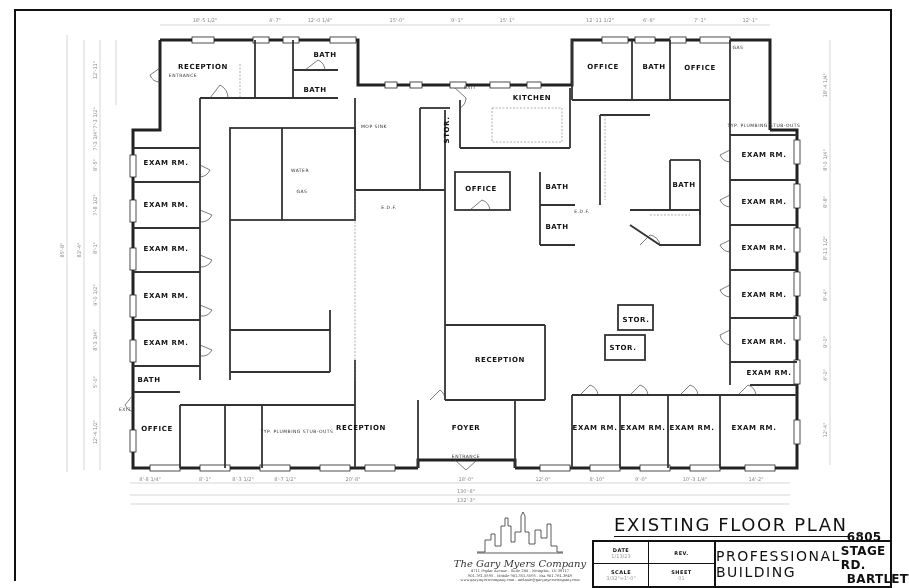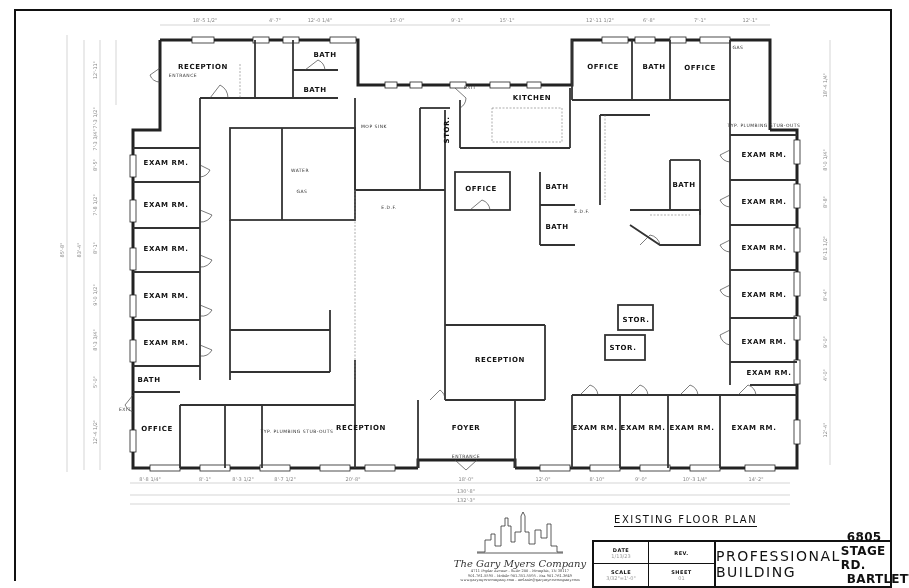--- a/index.html
+++ b/index.html
@@ -13,21 +13,21 @@
   .tb-left { width: 120px; display: grid; grid-template-columns: 55px 65px; grid-template-rows: 1fr 1fr; border-right: 2px solid #111; }
   .tb-cell { border-right: 1px solid #111; border-bottom: 1px solid #111; display: flex; flex-direction: column; align-items: center; justify-content: center; }
   .tb-cell:nth-child(2n) { border-right: none; }
   .tb-cell:nth-child(n+3) { border-bottom: none; }
   .tb-head { font-size: 5px; font-weight: bold; color: #111; letter-spacing: 0.5px; }
   .tb-val { font-size: 5px; color: #999; }
   .tb-right { flex: 1; display: flex; align-items: center; justify-content: center; }
   .proj-name { font-size: 14px; color: #111; letter-spacing: 1.5px; line-height: 16px; }
   .proj-addr { font-size: 12px; font-weight: bold; color: #111; letter-spacing: 0.3px; margin-top: 1px; }
   .proj-addr span { margin: 0 6px; }
-  .sheet-title { position: absolute; left: 614px; top: 514px; font-size: 10px; letter-spacing: 1.6px; color: #111; border-bottom: 1.5px solid #111; padding-bottom: 1px; }
+  .sheet-title { position: absolute; left: 614px; top: 514px; font-size: 18px; letter-spacing: 1.6px; color: #111; border-bottom: 1.5px solid #111; padding-bottom: 1px; }
   .logo { position: absolute; left: 452px; top: 512px; width: 136px; height: 70px; text-align: center; }
   .logo-name { font-family: "DejaVu Serif", serif; font-style: italic; font-size: 10px; color: #333; margin-top: -2px; }
   .logo-line { font-family: "DejaVu Serif", serif; font-size: 3.6px; color: #333; line-height: 4.6px; white-space: nowrap; }
 </style>
 </head>
 <body>
 
 <div class="frame"></div>
 
 <svg class="plan" width="909" height="588" viewBox="0 0 909 588" xmlns="http://www.w3.org/2000/svg">

